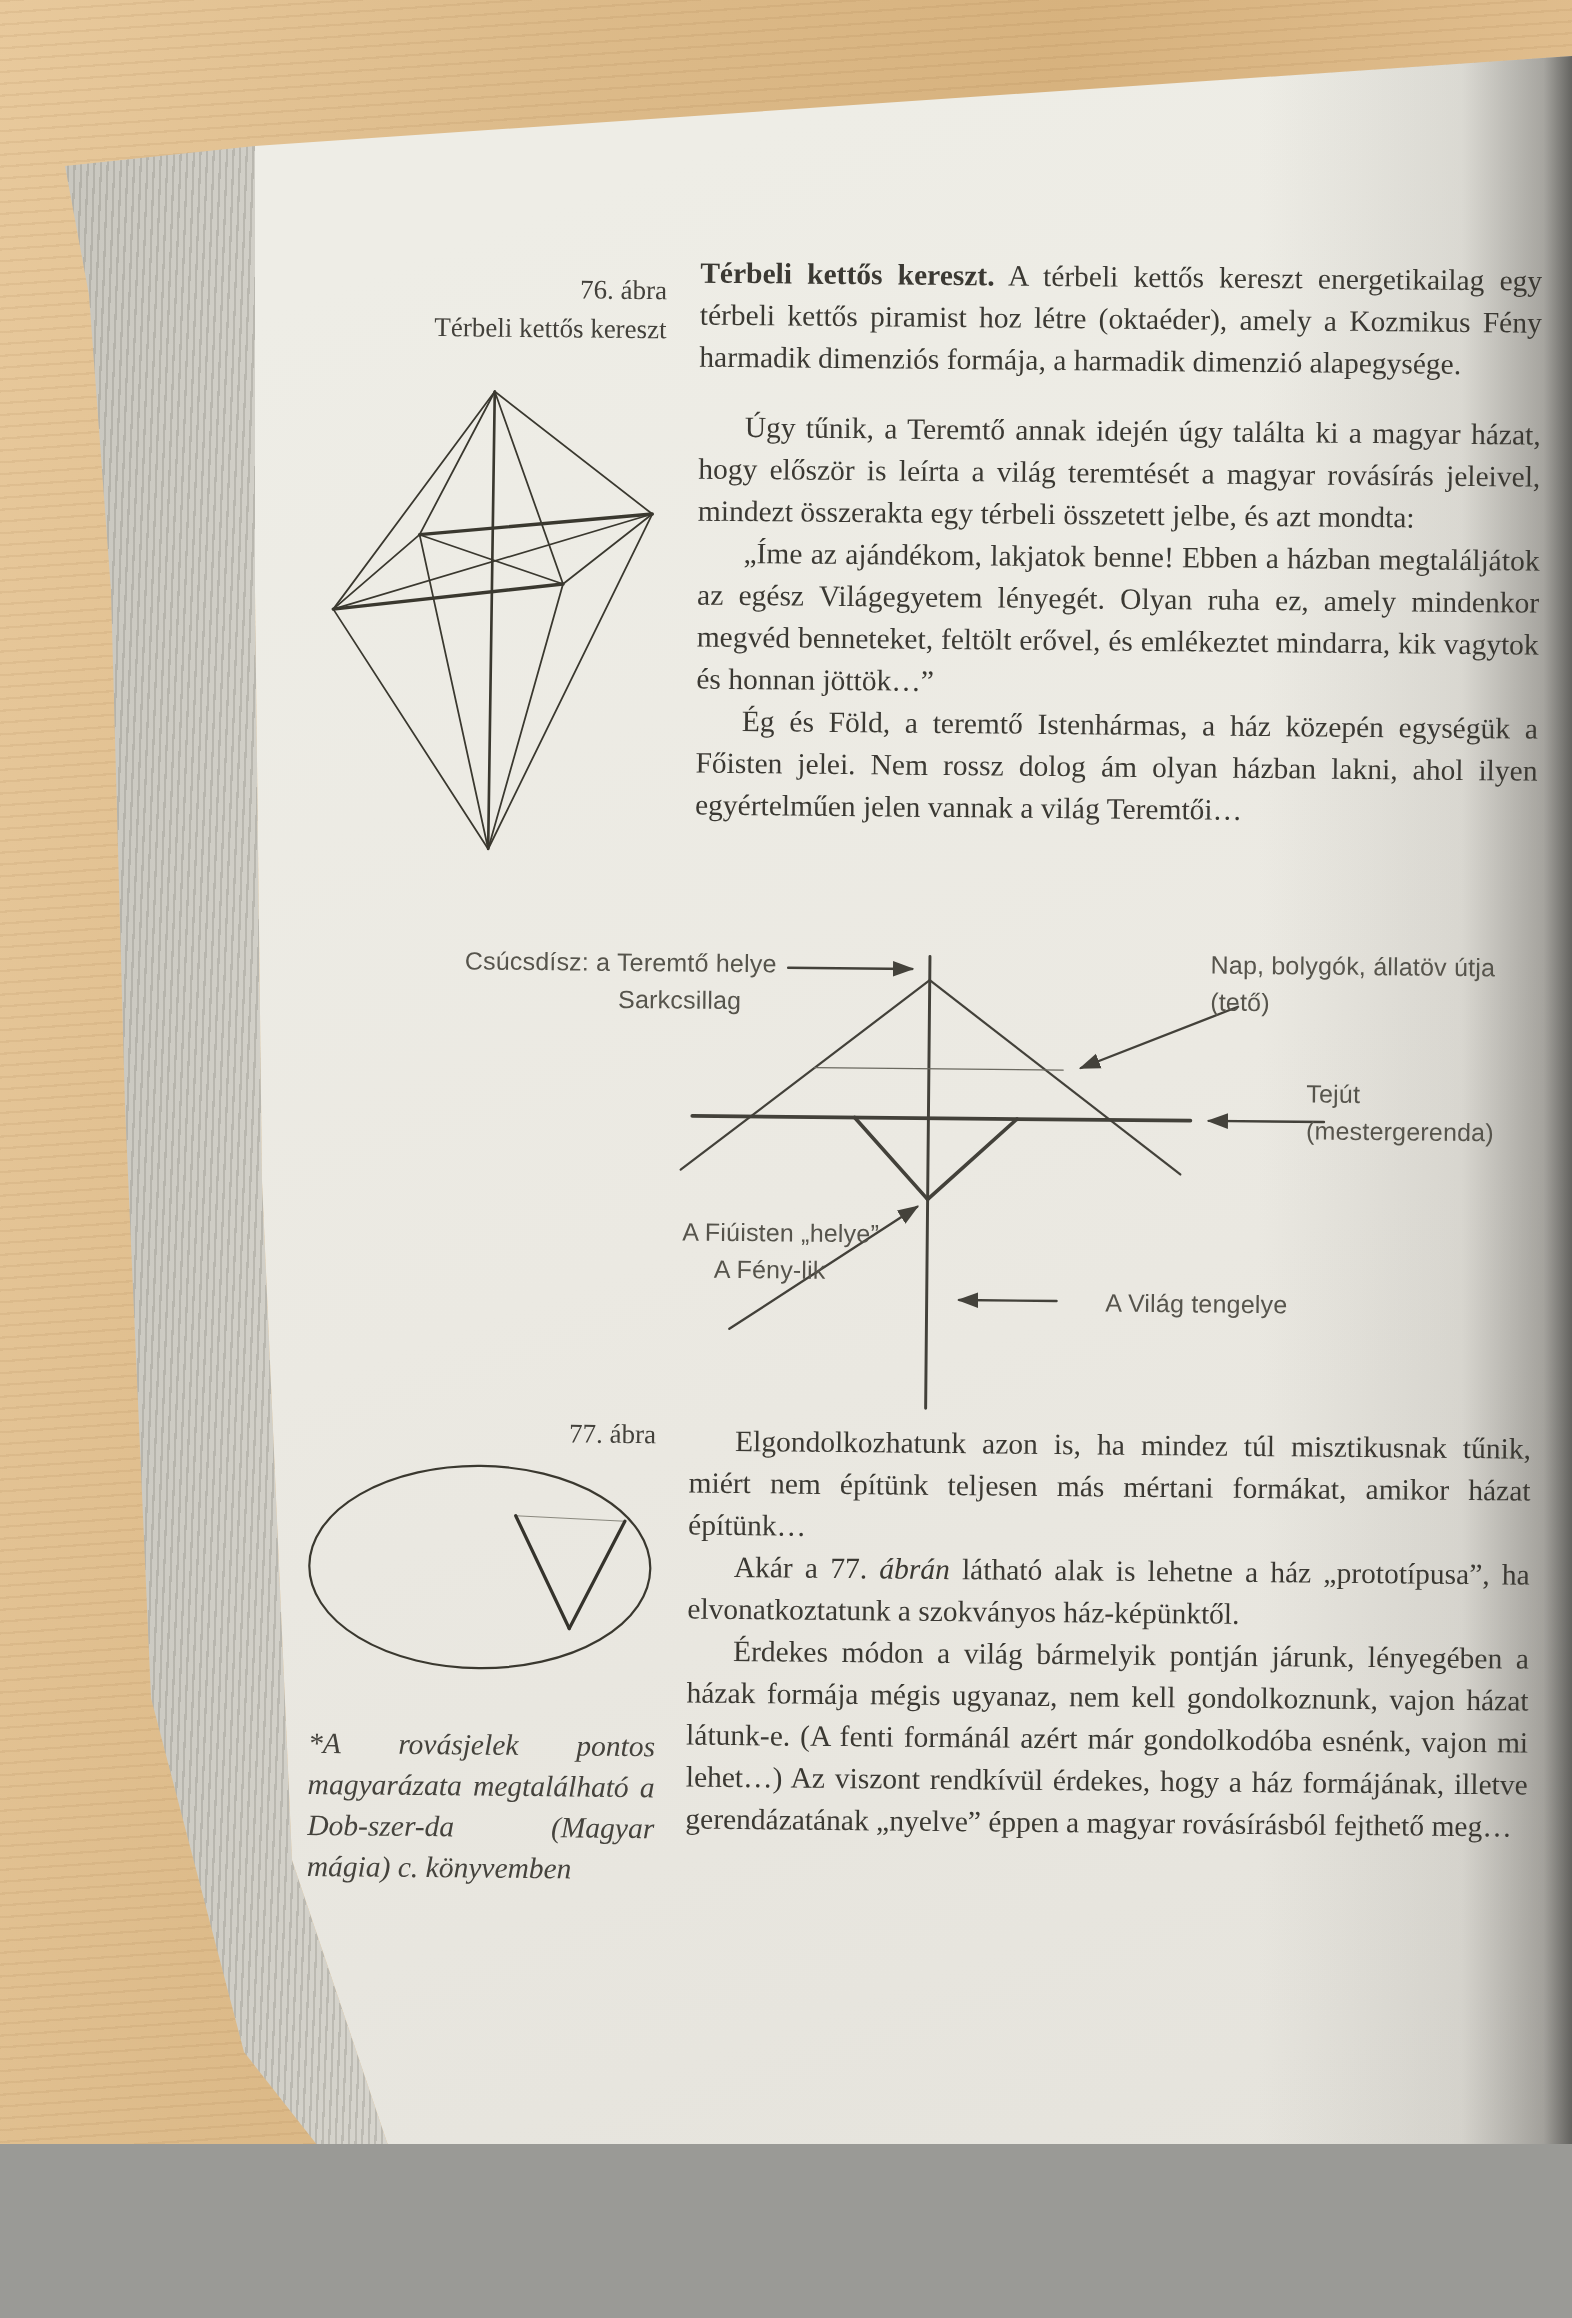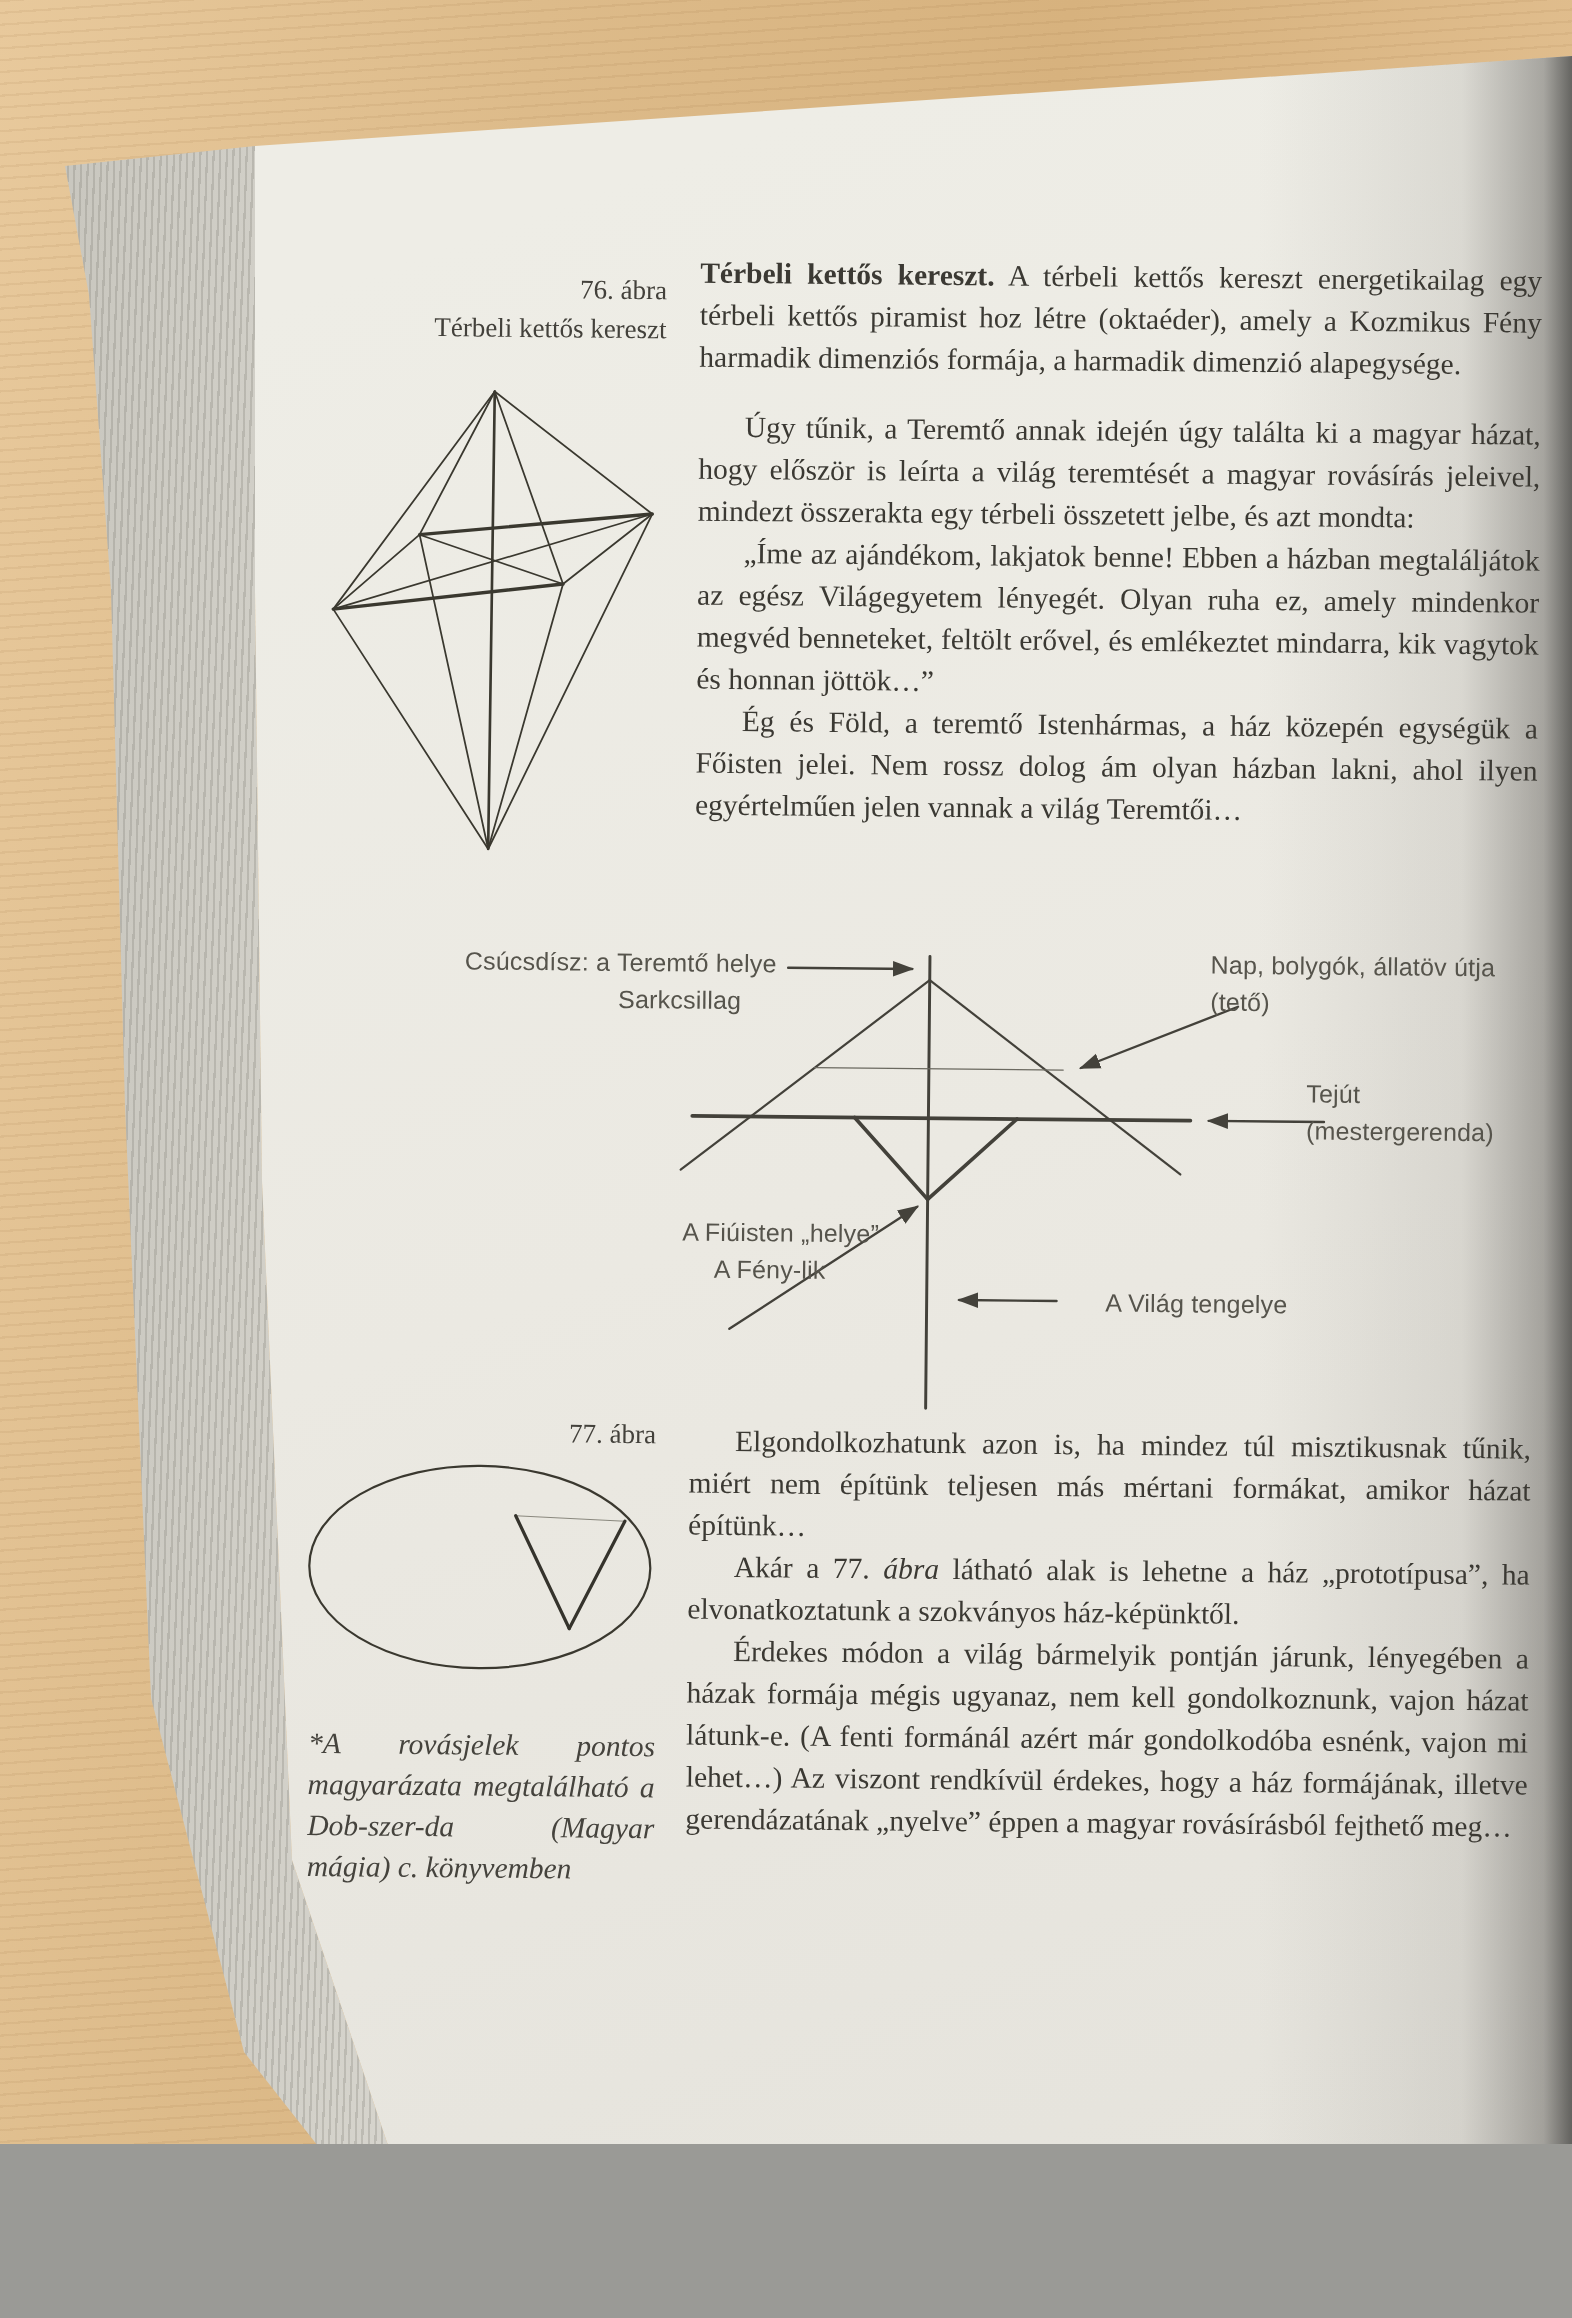--- a/index.html
+++ b/index.html
@@ -118,21 +118,21 @@
     <div class="dlabel right" style="left:520px;top:1214px;width:369px;">
       <div>A Fiúisten „helye”</div>
       <div style="margin-right:53px;">A Fény-lik</div>
     </div>
     <div class="dlabel" style="left:1116px;top:1281px;width:310px;">A Világ tengelye</div>
 
     <div class="caption" style="left:413px;top:1416px;width:255px;">77. ábra</div>
 
     <div class="body-text" style="left:701px;top:1420px;width:842px;">
         <p><span>Elgondolkozhatunk azon is, ha mindez túl misztikusnak tűnik, miért nem építünk teljesen más mértani formákat, amikor házat építünk…</span></p>
-        <p><span>Akár a 77. </span><span style="font-style: italic;">ábra</span><span> látható alak is lehetne a ház „prototípusa”, ha elvonatkoztatunk a szokványos ház-képünktől.</span></p>
+        <p><span>Akár a 77. </span><span style="font-style: italic;">ábrán</span><span> látható alak is lehetne a ház „prototípusa”, ha elvonatkoztatunk a szokványos ház-képünktől.</span></p>
         <p><span>Érdekes módon a világ bármelyik pontján járunk, lényegében a házak formája mégis ugyanaz, nem kell gondolkoznunk, vajon házat látunk-e. (A fenti formánál azért már gondolkodóba esnénk, vajon mi lehet…) Az viszont rendkívül érdekes, hogy a ház formájának, illetve gerendázatának „nyelve” éppen a magyar rovásírásból fejthető meg…</span></p>
       </div>
 
     <div class="margin-note" style="left:323px;top:1727px;width:347px;">*A rovásjelek pontos magyarázata megtalálható a Dob-szer-da (Magyar mágia) c. könyvemben</div>
 
     <div class="pagenum" style="left:703px;top:2154px;">72</div>
   </div>
 
   <div class="watermark">Antikvárium.hu</div>
 </div>

